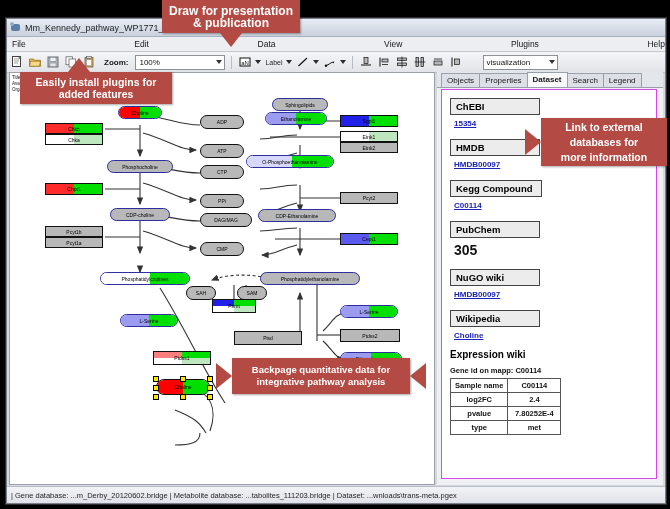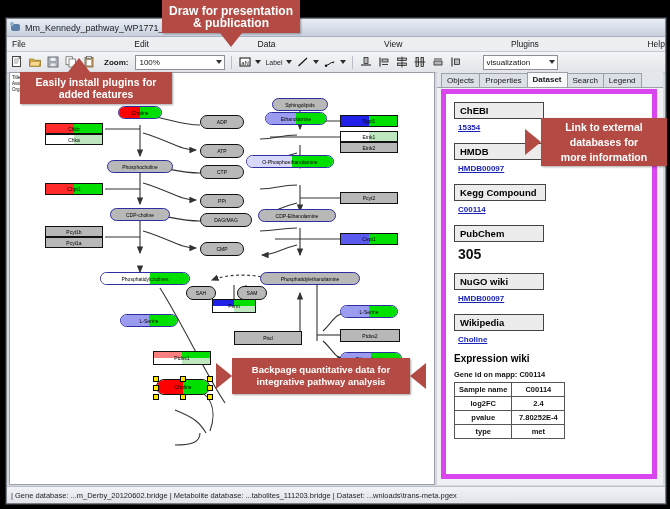--- a/index.html
+++ b/index.html
@@ -50,21 +50,21 @@
       display:flex;align-items:center;padding-left:4px;}
   .statusbar span{font-size:7.5px;color:#1c1f24;white-space:nowrap;}
 
   
   .tabs{display:flex;align-items:flex-end;height:15px;padding-left:4px;
         border-bottom:1px solid #9aa0aa;background:#e3e6eb;}
   .tab{font-size:8px;padding:2px 5px 2px 5px;border:1px solid #9aa0aa;border-bottom:none;
        background:#dcdfe5;color:#16181c;margin-right:-1px;}
   .tab.active{background:#f7f8fa;font-weight:bold;padding-bottom:3px;}
   .backpage{position:absolute;left:4px;top:17px;right:6px;bottom:6px;background:#fff;
-      border:5px solid #d946ef;overflow:hidden;padding:6px 8px;}
+      border:1px solid #d946ef;overflow:hidden;padding:6px 8px;}
   .bp-head{display:inline-block;border:1px solid #444;background:#ececec;
       font-size:9.5px;font-weight:bold;color:#000;padding:2px 8px 2px 5px;min-width:75px;}
   .bp-link{font-size:8px;color:#1a23b8;text-decoration:underline;margin:4px 0 9px 4px;display:block;font-weight:bold;}
   .bp-plain{font-size:14px;color:#111;margin:4px 0 9px 4px;display:block;font-weight:bold;}
   .bp-sect{font-size:10px;font-weight:bold;color:#000;margin:6px 0 6px 0;}
   .bp-gene{font-size:7.5px;font-weight:bold;color:#111;margin-bottom:3px;}
   table.exp{border-collapse:collapse;}
   table.exp td{border:1px solid #555;font-size:7.5px;font-weight:bold;color:#111;
       text-align:center;padding:2px 4px;min-width:44px;}
 

